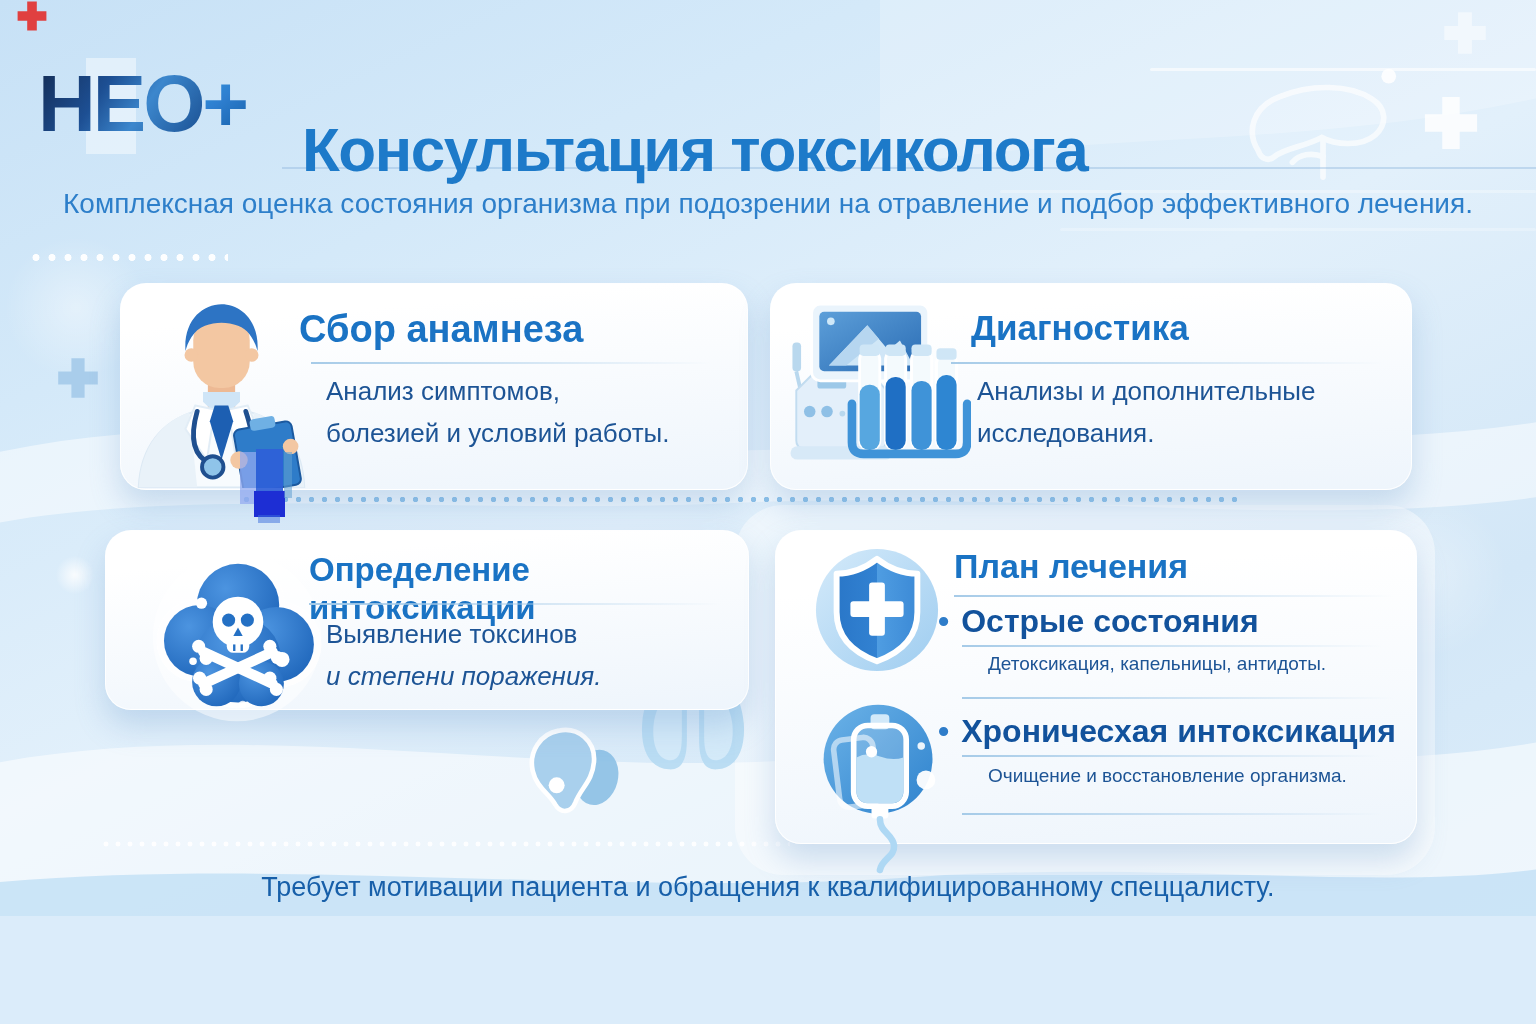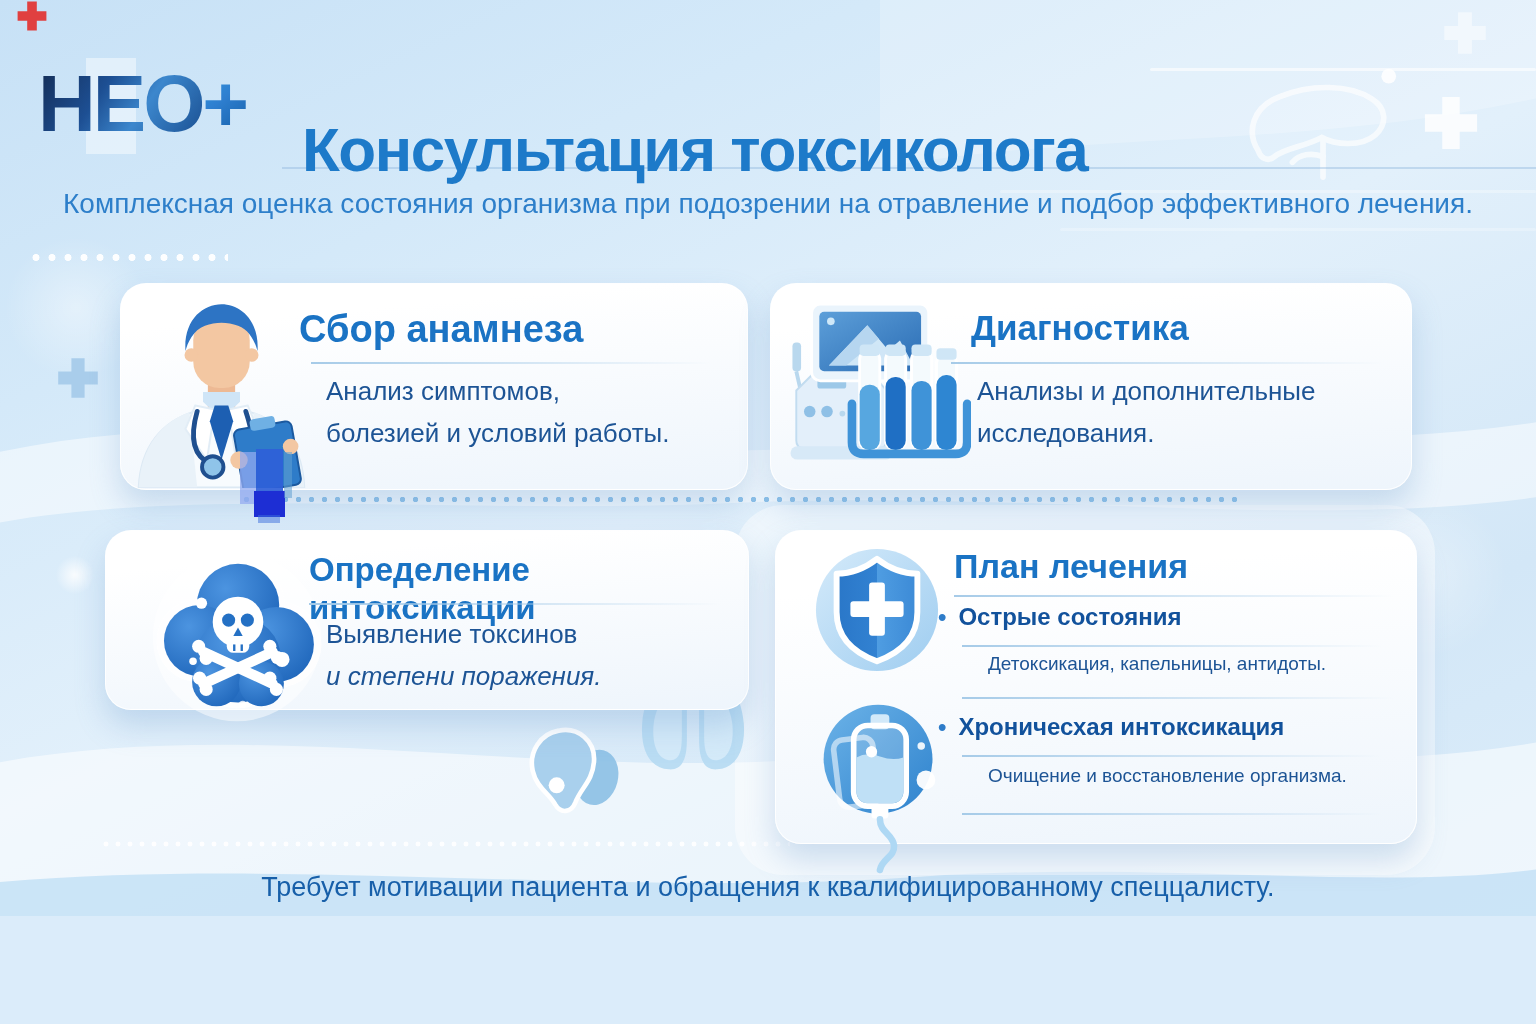--- a/index.html
+++ b/index.html
@@ -34,21 +34,21 @@
     background:linear-gradient(175deg,#ffffff 18%,#eef5fc 100%);
     box-shadow:0 16px 30px rgba(110,155,205,.30);border:1px solid rgba(255,255,255,.9);}
   .card1{left:120px;top:283px;width:626px;height:205px;}
   .card2{left:770px;top:283px;width:640px;height:205px;}
   .card3{left:105px;top:530px;width:642px;height:178px;}
   .card4{left:775px;top:530px;width:640px;height:312px;}
   .card-icon{position:absolute;}
   .card-title{position:absolute;margin:0;font-weight:700;color:#1a73c4;}
   .divider{position:absolute;height:2px;background:linear-gradient(90deg,#a6cbe8 0%,rgba(166,203,232,0) 100%);}
   .card-line{position:absolute;margin:0;font-size:26px;color:#1d5495;line-height:1.2;}
-  .item-label{position:absolute;margin:0;font-size:24px;font-weight:700;color:#12529c;}
+  .item-label{position:absolute;margin:0;font-size:32px;font-weight:700;color:#12529c;}
   .item-bullet{color:#2e7cc9;margin-right:12px;font-weight:700;}
   .item-desc{position:absolute;margin:0;font-size:19px;color:#1d5495;}
 
   
   .c1-icon{left:8px;top:8px;width:185px;height:196px;}
   .c1-title{left:178px;top:24px;font-size:38px;}
   .c1-div{left:190px;top:78px;width:400px;}
   .c1-l1{left:205px;top:92px;}
   .c1-l2{left:205px;top:134px;}
 

